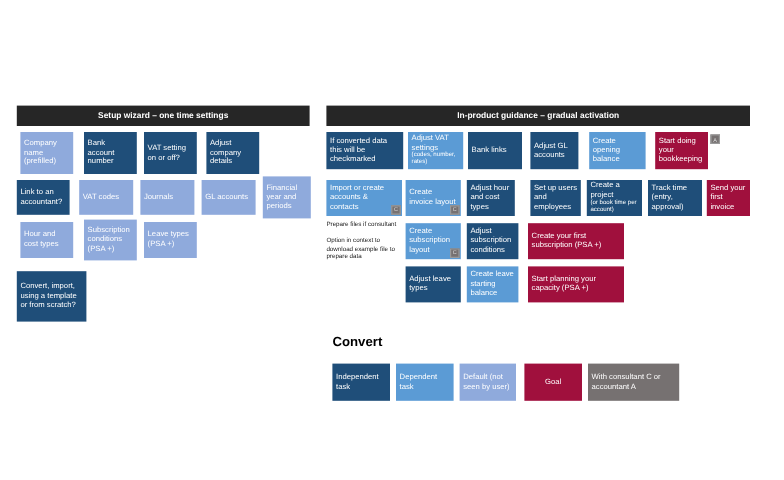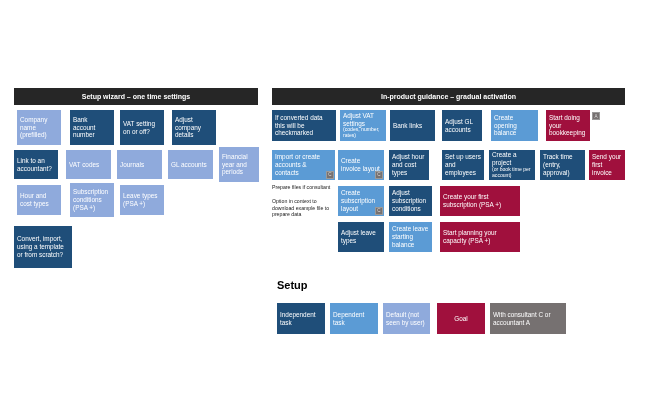--- a/index.html
+++ b/index.html
@@ -155,21 +155,21 @@
   <div class="box c-ind" style="left:338px;top:222px;width:46px;height:30px">
     <span class="lbl">Adjust leave types</span>
   </div>
   <div class="box c-dep" style="left:389px;top:222px;width:43px;height:30px">
     <span class="lbl">Create leave starting balance</span>
   </div>
   <div class="box c-goal" style="left:440px;top:222px;width:80px;height:30px">
     <span class="lbl">Start planning your capacity (PSA +)</span>
   </div>
 
-  <div class="legend-title" style="left:277px;top:279px">Setup</div>
+  <div class="legend-title" style="left:277px;top:279px">Convert</div>
 
   <div class="box c-ind" style="left:277px;top:303px;width:48px;height:31px">
     <span class="lbl">Independent task</span>
   </div>
   <div class="box c-dep" style="left:330px;top:303px;width:48px;height:31px">
     <span class="lbl">Dependent task</span>
   </div>
   <div class="box c-def" style="left:383px;top:303px;width:47px;height:31px">
     <span class="lbl">Default (not seen by user)</span>
   </div>

